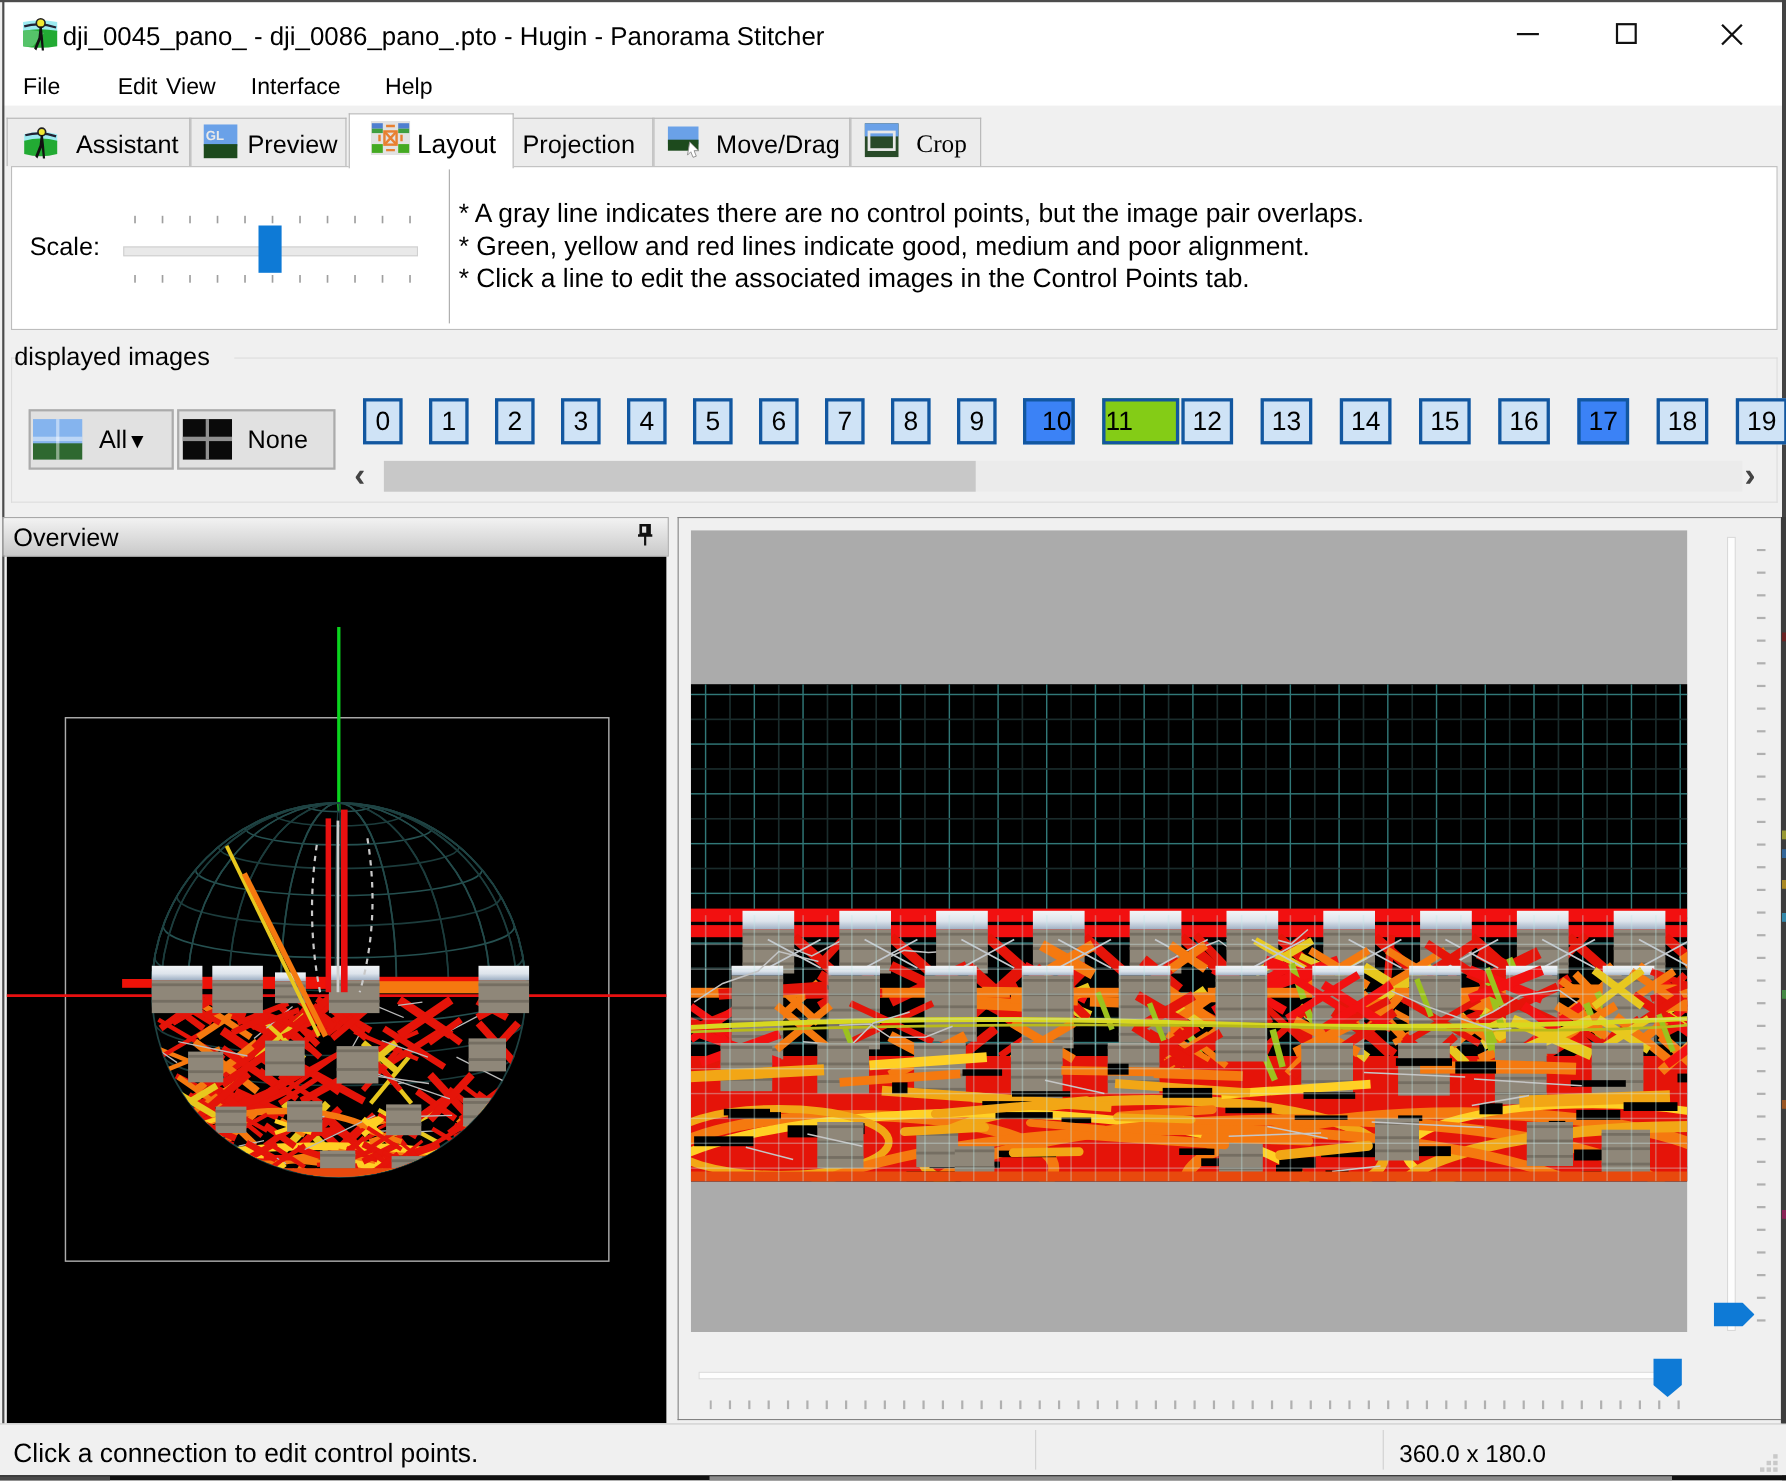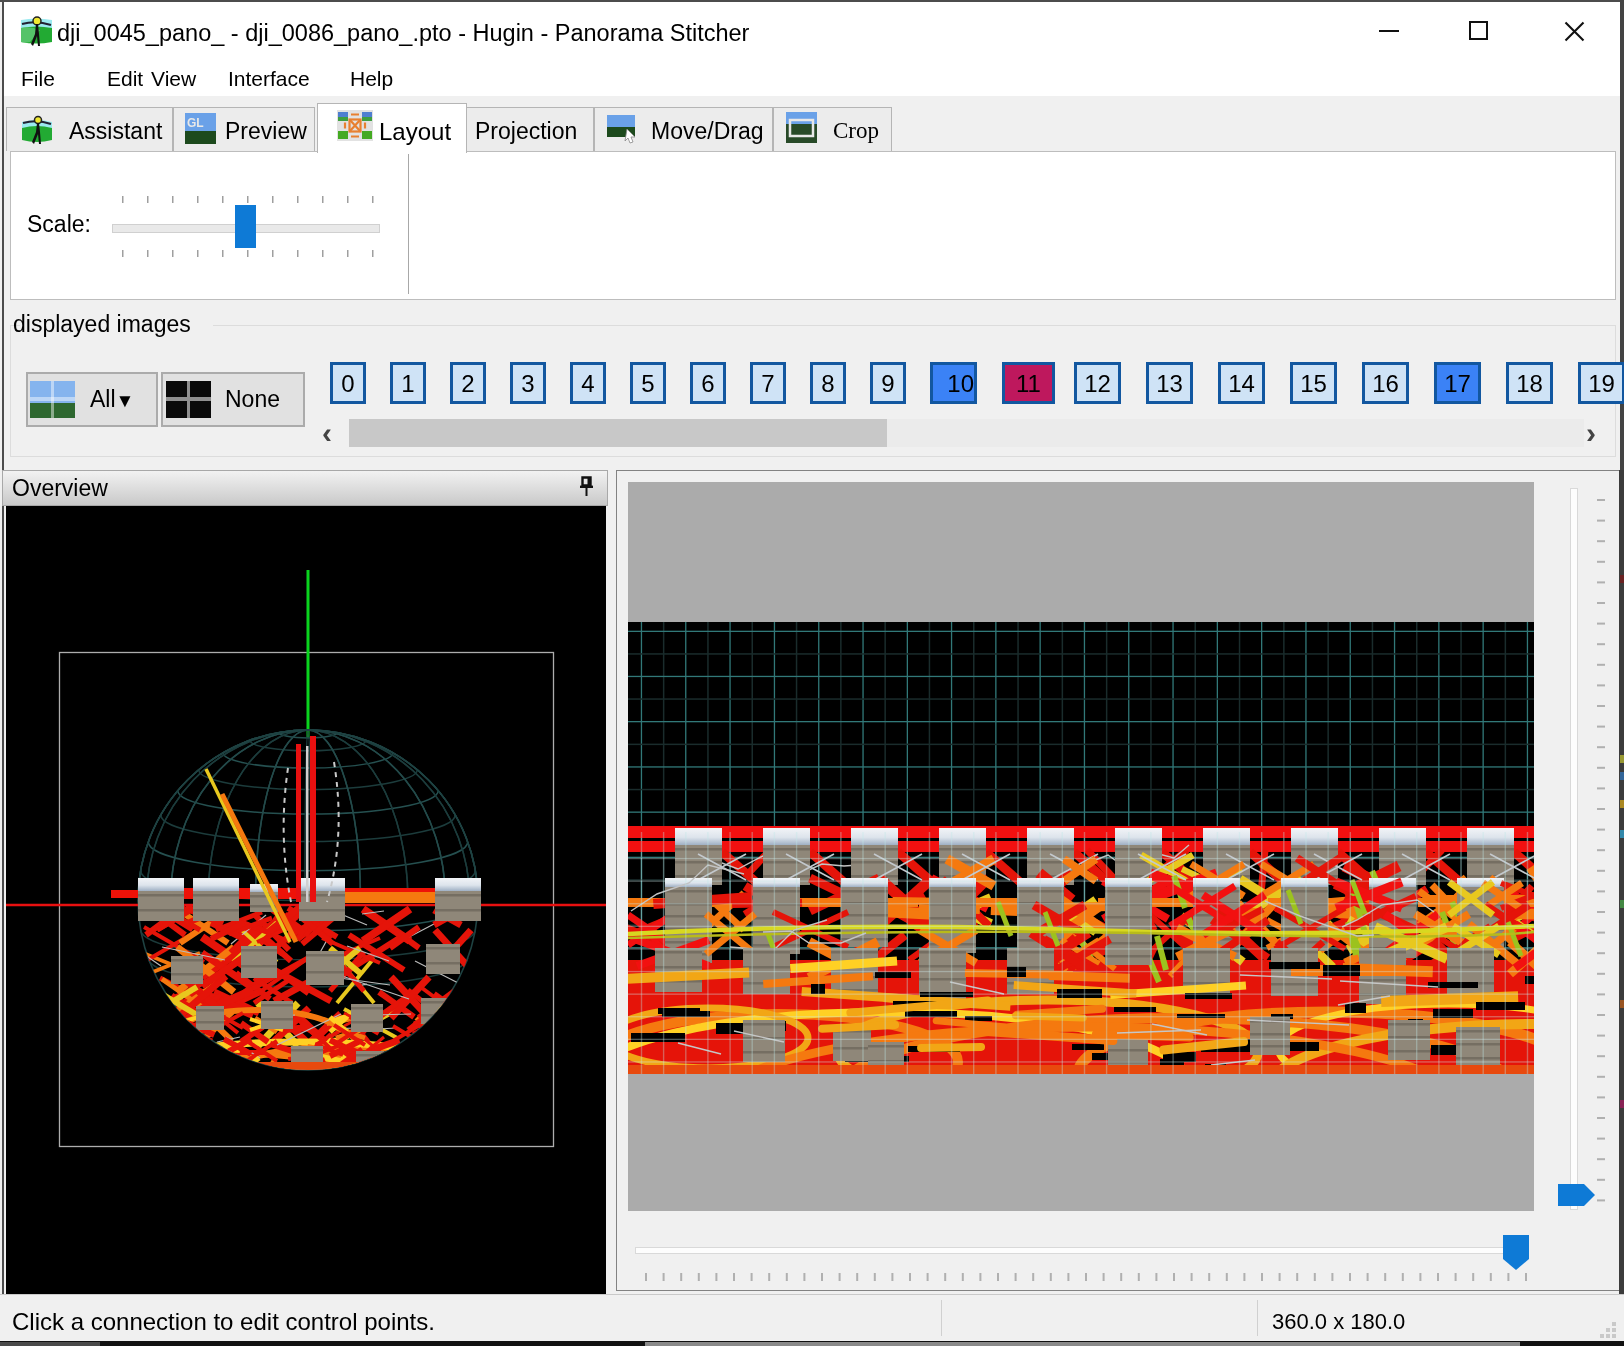--- a/index.html
+++ b/index.html
@@ -106,20 +106,21 @@
       <rect x="222" y="0" width="1.5" height="7" fill="#9f9f9f"></rect>
       <rect x="247" y="0" width="1.5" height="7" fill="#9f9f9f"></rect>
       <rect x="272" y="0" width="1.5" height="7" fill="#9f9f9f"></rect>
       <rect x="297" y="0" width="1.5" height="7" fill="#9f9f9f"></rect>
       <rect x="322" y="0" width="1.5" height="7" fill="#9f9f9f"></rect>
       <rect x="347" y="0" width="1.5" height="7" fill="#9f9f9f"></rect>
       <rect x="372" y="0" width="1.5" height="7" fill="#9f9f9f"></rect>
     </svg>
 <div class="abs" style="left:112px;top:224px;width:268px;height:9px;background:#e9e9e9;border:1px solid #d0d0d0;"></div>
 <div class="abs" style="left:235px;top:205px;width:21px;height:43px;background:#0e7ad6;"></div>
+<div class="abs" style="left:417px;top:180px;font-size:24px;line-height:29.5px;color:#000;">* A gray line indicates there are no control points, but the image pair overlaps.<br>* Green, yellow and red lines indicate good, medium and poor alignment.<br>* Click a line to edit the associated images in the Control Points tab.</div>
 <div class="abs" style="left:10px;top:325px;width:1606px;height:132px;border:1px solid #dcdcdc;border-top:none;"></div>
 <div class="abs" style="left:10px;top:325px;width:10px;height:1px;background:#dcdcdc;"></div>
 <div class="abs" style="left:213px;top:325px;width:1403px;height:1px;background:#dcdcdc;"></div>
 <div class="abs" style="left:13px;top:311px;font-size:23px;color:#000;">displayed images</div>
 <div class="abs" style="left:26px;top:372px;width:132px;height:55px;background:#e1e1e1;border:2px solid #ababab;"></div>
 <svg class="abs" style="left:30px;top:381px;" width="45" height="37" viewBox="0 0 45 37">
 <rect width="45" height="23" fill="#85b4ee"></rect>
       <rect y="22" width="45" height="15" fill="#2e6830"></rect>
 <rect x="21" width="3" height="37" fill="#ffffff" opacity="0.45"></rect>
 <rect y="16" width="45" height="4" fill="#ffffff" opacity="0.45"></rect>
@@ -136,21 +137,21 @@
 <div class="abs" style="left:390px;top:362px;width:36px;height:42px;background:#cfe3f6;border:3px solid #1257a0;color:#000;font-size:24px;text-align:center;line-height:37px;">1</div>
 <div class="abs" style="left:450px;top:362px;width:36px;height:42px;background:#cfe3f6;border:3px solid #1257a0;color:#000;font-size:24px;text-align:center;line-height:37px;">2</div>
 <div class="abs" style="left:510px;top:362px;width:36px;height:42px;background:#cfe3f6;border:3px solid #1257a0;color:#000;font-size:24px;text-align:center;line-height:37px;">3</div>
 <div class="abs" style="left:570px;top:362px;width:36px;height:42px;background:#cfe3f6;border:3px solid #1257a0;color:#000;font-size:24px;text-align:center;line-height:37px;">4</div>
 <div class="abs" style="left:630px;top:362px;width:36px;height:42px;background:#cfe3f6;border:3px solid #1257a0;color:#000;font-size:24px;text-align:center;line-height:37px;">5</div>
 <div class="abs" style="left:690px;top:362px;width:36px;height:42px;background:#cfe3f6;border:3px solid #1257a0;color:#000;font-size:24px;text-align:center;line-height:37px;">6</div>
 <div class="abs" style="left:750px;top:362px;width:36px;height:42px;background:#cfe3f6;border:3px solid #1257a0;color:#000;font-size:24px;text-align:center;line-height:37px;">7</div>
 <div class="abs" style="left:810px;top:362px;width:36px;height:42px;background:#cfe3f6;border:3px solid #1257a0;color:#000;font-size:24px;text-align:center;line-height:37px;">8</div>
 <div class="abs" style="left:870px;top:362px;width:36px;height:42px;background:#cfe3f6;border:3px solid #1257a0;color:#000;font-size:24px;text-align:center;line-height:37px;">9</div>
 <div class="abs" style="left:930px;top:362px;width:47px;height:42px;background:#3b82f6;border:3px solid #1257a0;color:#000;font-size:24px;text-align:right;line-height:37px;">10</div>
-<div class="abs" style="left:1002px;top:362px;width:53px;height:42px;background:#be185d;border:3px solid #1257a0;color:#000;font-size:24px;text-align:center;line-height:37px;">11</div>
+<div class="abs" style="left:1002px;top:362px;width:70px;height:42px;background:#84cc16;border:3px solid #1257a0;color:#000;font-size:24px;text-align:left;line-height:37px;">11</div>
 <div class="abs" style="left:1074px;top:362px;width:47px;height:42px;background:#cfe3f6;border:3px solid #1257a0;color:#000;font-size:24px;text-align:center;line-height:37px;">12</div>
 <div class="abs" style="left:1146px;top:362px;width:47px;height:42px;background:#cfe3f6;border:3px solid #1257a0;color:#000;font-size:24px;text-align:center;line-height:37px;">13</div>
 <div class="abs" style="left:1218px;top:362px;width:47px;height:42px;background:#cfe3f6;border:3px solid #1257a0;color:#000;font-size:24px;text-align:center;line-height:37px;">14</div>
 <div class="abs" style="left:1290px;top:362px;width:47px;height:42px;background:#cfe3f6;border:3px solid #1257a0;color:#000;font-size:24px;text-align:center;line-height:37px;">15</div>
 <div class="abs" style="left:1362px;top:362px;width:47px;height:42px;background:#cfe3f6;border:3px solid #1257a0;color:#000;font-size:24px;text-align:center;line-height:37px;">16</div>
 <div class="abs" style="left:1434px;top:362px;width:47px;height:42px;background:#3b82f6;border:3px solid #1257a0;color:#000;font-size:24px;text-align:center;line-height:37px;">17</div>
 <div class="abs" style="left:1506px;top:362px;width:47px;height:42px;background:#cfe3f6;border:3px solid #1257a0;color:#000;font-size:24px;text-align:center;line-height:37px;">18</div>
 <div class="abs" style="left:1578px;top:362px;width:47px;height:42px;background:#cfe3f6;border:3px solid #1257a0;color:#000;font-size:24px;text-align:center;line-height:37px;">19</div>
 <div class="abs" style="left:322px;top:421px;width:20px;height:24px;color:#444;font-size:30px;font-weight:bold;line-height:24px;">‹</div>
 <div class="abs" style="left:349px;top:419px;width:1235px;height:28px;background:#ebebeb;"></div>

